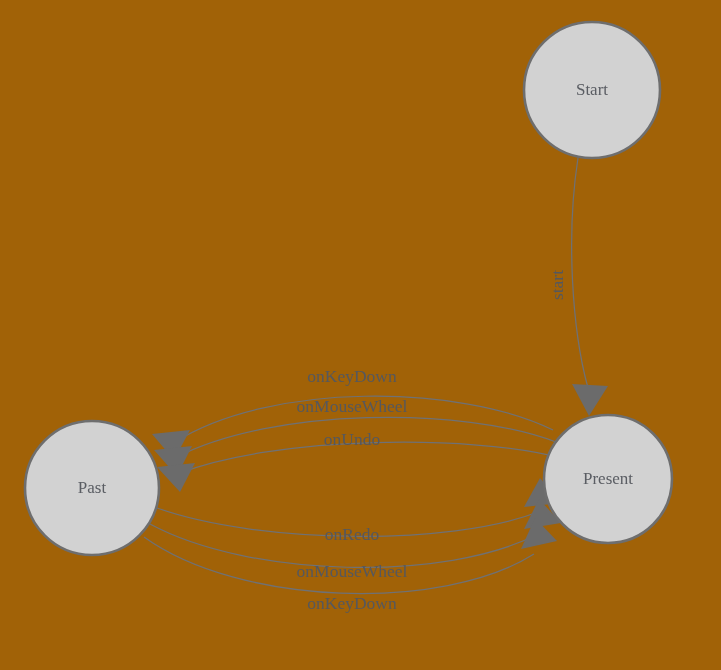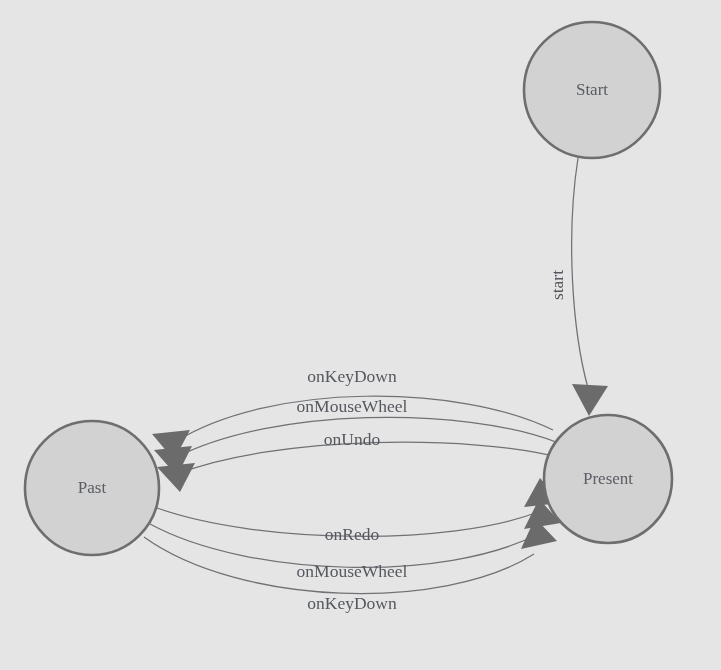--- a/index.html
+++ b/index.html
@@ -10,21 +10,21 @@
   body {
     width: 721px;
     height: 670px;
     overflow: hidden;
     font-family: "Liberation Serif", "DejaVu Serif", serif;
   }
   #diagram-canvas {
     position: relative;
     width: 721px;
     height: 670px;
-    background: #e5e5e5;
+    background: #a16207;
   }
   svg.graph {
     position: absolute;
     top: 0;
     left: 0;
     width: 721px;
     height: 670px;
     display: block;
   }
   .node-shape {

